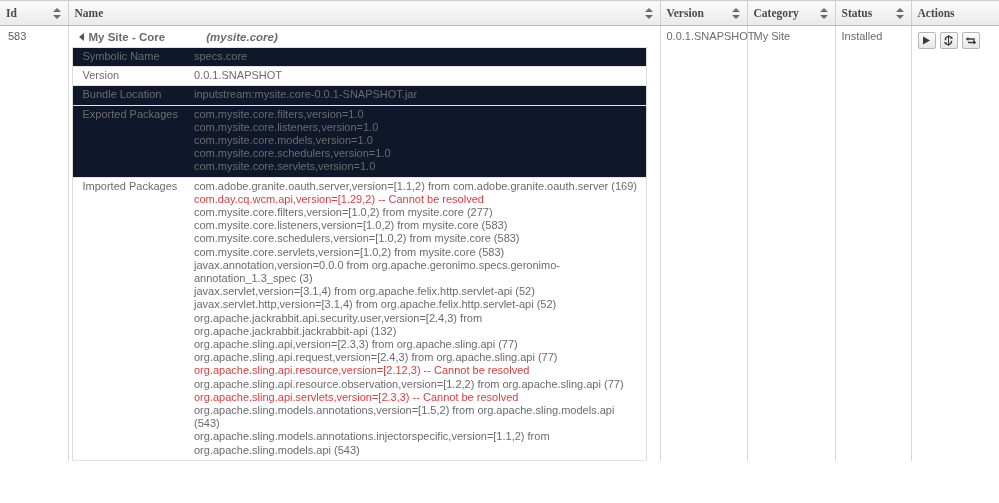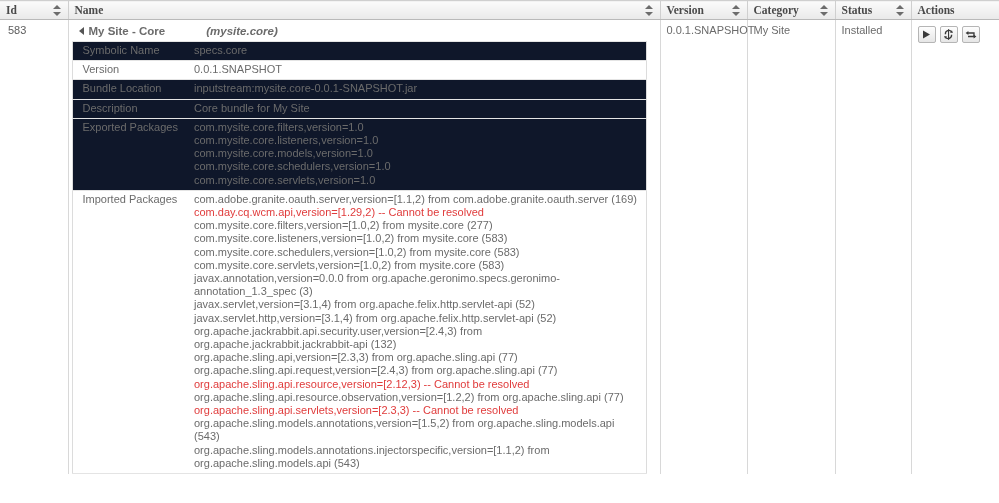--- a/index.html
+++ b/index.html
@@ -21,21 +21,21 @@
     width: 999px;
     border-collapse: collapse;
     table-layout: fixed;
   }
 
   thead th {
     background: linear-gradient(#fbfbfb, #e9e9e9);
     border-top: 1px solid #cfcfcf;
     border-bottom: 1px solid #b9b9b9;
     border-right: 1px solid #cfcfcf;
-    height: 19px;
+    height: 25px;
     padding: 0 6px;
     font-size: 11.5px;
     font-weight: bold;
     color: #4a4a4a;
     text-align: left;
     font-family: "Liberation Serif", serif;
     white-space: nowrap;
     vertical-align: middle;
   }
   thead th .th-inner {
@@ -199,24 +199,20 @@
                   <td class="dkey">Symbolic Name</td>
                   <td class="dval">specs.core</td>
                 </tr>
                 <tr class="even">
                   <td class="dkey">Version</td>
                   <td class="dval">0.0.1.SNAPSHOT</td>
                 </tr>
                 <tr class="odd">
                   <td class="dkey">Bundle Location</td>
                   <td class="dval">inputstream:mysite.core-0.0.1-SNAPSHOT.jar</td>
-                </tr>
-                <tr class="odd">
-                  <td class="dkey">Description</td>
-                  <td class="dval">Core bundle for My Site</td>
                 </tr>
                 <tr class="odd">
                   <td class="dkey">Exported Packages</td>
                   <td class="dval multi">
                     <div>com.mysite.core.filters,version=1.0</div>
                     <div>com.mysite.core.listeners,version=1.0</div>
                     <div>com.mysite.core.models,version=1.0</div>
                     <div>com.mysite.core.schedulers,version=1.0</div>
                     <div>com.mysite.core.servlets,version=1.0</div>
                   </td>

